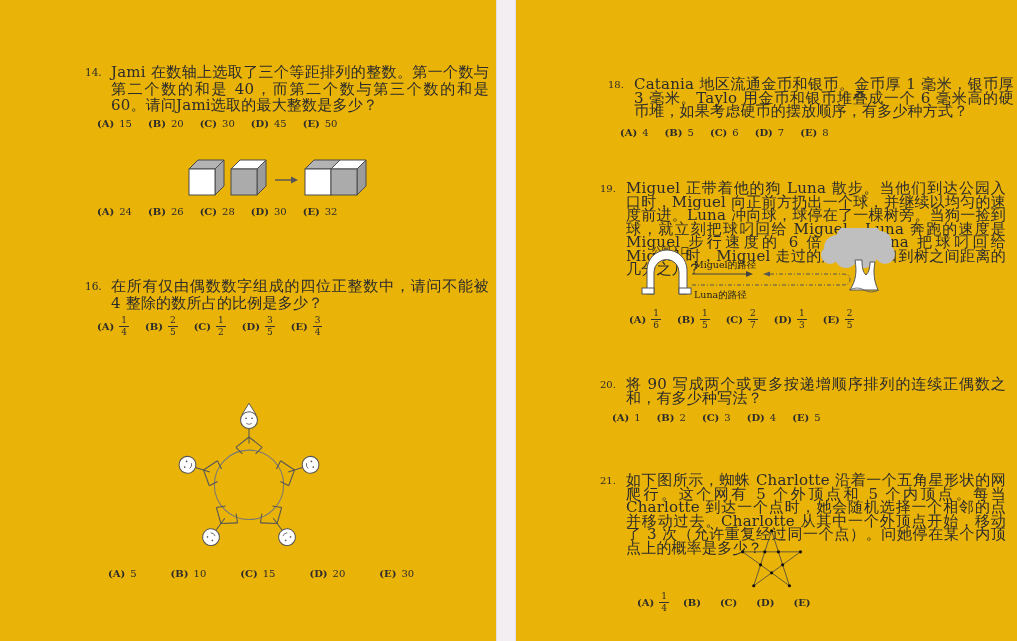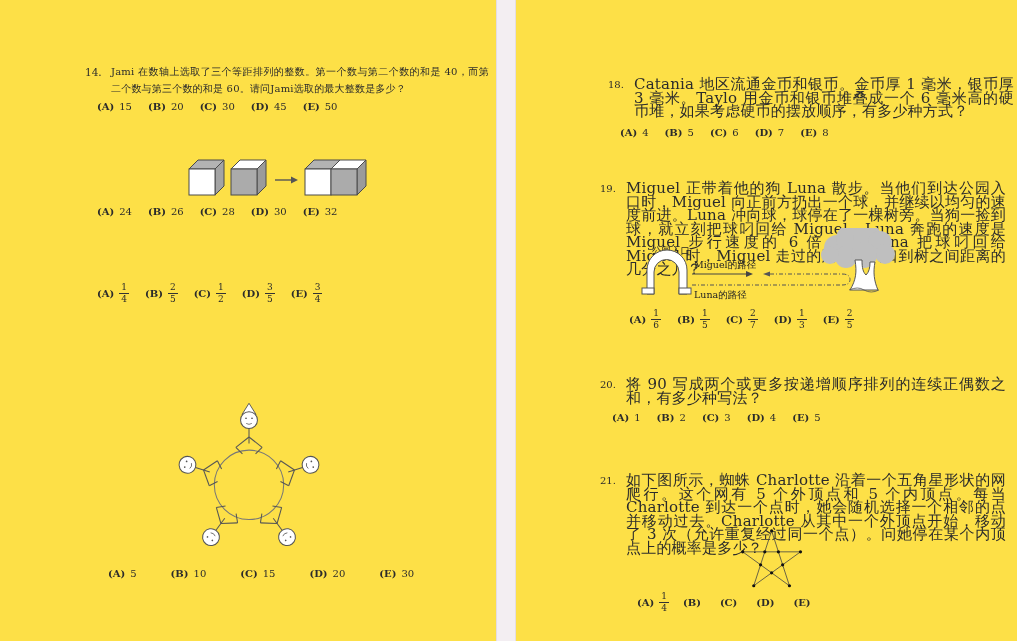--- a/index.html
+++ b/index.html
@@ -1,33 +1,33 @@
 <!DOCTYPE html>
 <html><head>
 <meta charset="utf-8">
 <style>
   html,body{margin:0;padding:0;}
   body{
     width:1017px;height:641px;position:relative;overflow:hidden;
     background:#ffffff;color:#2b2b2b;
     font-family:"DejaVu Serif", serif;
   }
-  .page{position:absolute;top:0;height:641px;background:#fde047;}
+  .page{position:absolute;top:0;height:641px;background:#eab308;}
   .pg-left{left:0;width:496px;}
   .pg-right{left:516px;width:501px;}
   .seam{
     position:absolute;top:0;left:496px;width:20px;height:641px;
     background:#f3eef2;border-left:1px solid #e4dde1;border-right:1px solid #e4dde1;
     box-sizing:border-box;
   }
   .q{position:absolute;}
   .qrow{display:flex;}
   .qnum{width:26px;flex:none;font-size:10px;}
   .qtext{flex:1;text-align:justify;}
-  .pg-left .qtext{font-size:10px;line-height:16.5px;letter-spacing:0.2px;}
+  .pg-left .qtext{font-size:15px;line-height:16.5px;letter-spacing:0.2px;}
   .pg-right .qtext{font-size:15px;line-height:13.5px;letter-spacing:0.2px;}
   .pg-left .qnum{font-size:10.5px;line-height:16.5px;}
   .pg-right .qnum{font-size:10px;line-height:13.5px;}
   .opts{display:flex;gap:16px;align-items:center;margin-top:6px;margin-left:12px;font-size:10px;}
   .opt{display:inline-flex;gap:5px;align-items:center;white-space:nowrap;}
   .olab{font-weight:bold;}
   .frac{display:inline-flex;flex-direction:column;align-items:center;line-height:1;font-size:9px;}
   .fnum{border-bottom:1px solid #333;padding:0 2px 1px;}
   .fden{padding-top:1px;}
   .fig{display:block;}
@@ -114,20 +114,24 @@
           <span>30</span>
         </span>
       <span class="opt">
           <span class="olab">(E)</span>
           <span>32</span>
         </span>
     </div>
   </div>
 
   <div class="q" style="left:85px;top:278px;width:404px;">
+    <div class="qrow">
+      <span class="qnum">16.</span>
+      <div class="qtext">在所有仅由偶数数字组成的四位正整数中，请问不能被 4 整除的数所占的比例是多少？</div>
+    </div>
     <div class="opts" style="margin-top:5px;">
       <span class="opt">
           <span class="olab">(A)</span>
           <span class="frac">
             <span class="fnum">1</span>
             <span class="fden">4</span>
           </span>
         </span>
       <span class="opt">
           <span class="olab">(B)</span>

